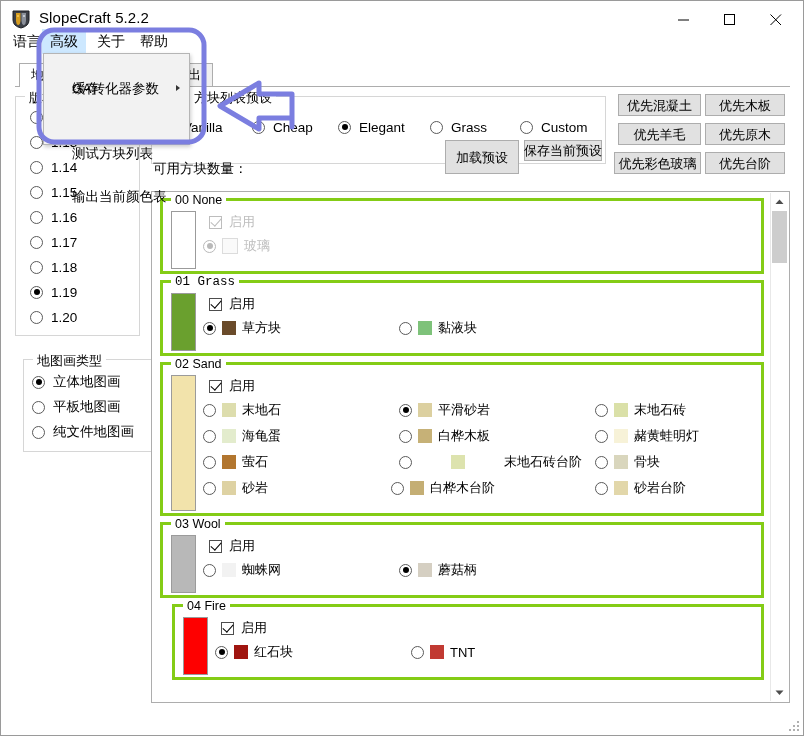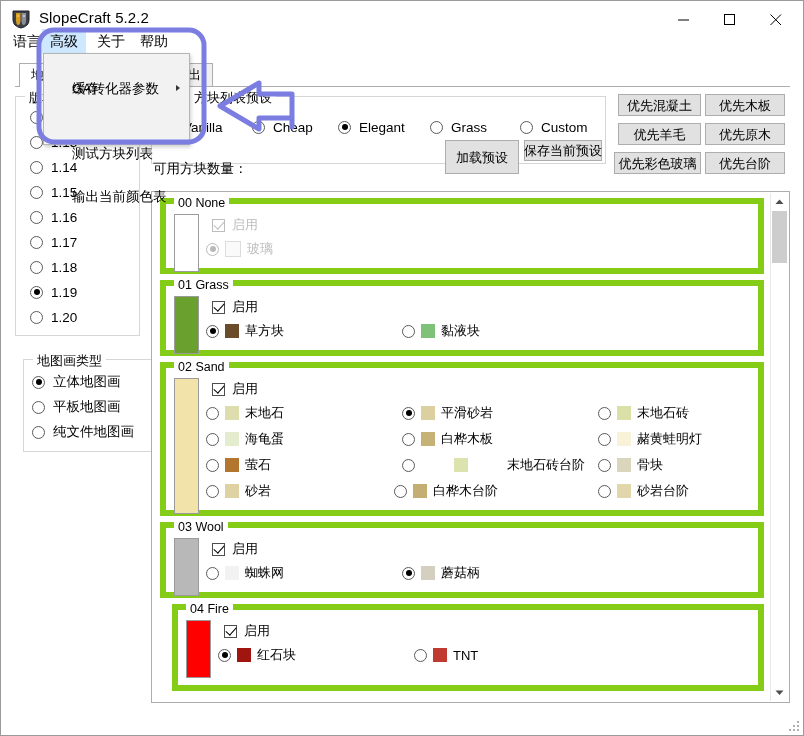--- a/index.html
+++ b/index.html
@@ -64,21 +64,21 @@
   .presetbox{position:absolute;left:150px;top:95px;width:455px;height:68px;}
   .count-label{position:absolute;left:152px;top:159px;font-size:13.5px;}
 
   .btn{position:absolute;background:#e1e1e1;border:1px solid #adadad;box-sizing:border-box;
        font-size:13px;line-height:1;display:flex;align-items:center;justify-content:center;white-space:nowrap;color:#000;}
 
   
   .listframe{position:absolute;left:150px;top:190px;width:639px;height:512px;border:1px solid #adadad;
     background:#fff;box-sizing:border-box;overflow:hidden;}
   .listinner{position:absolute;left:0;top:0;width:620px;}
-  .sec{position:relative;margin:6px 8px 0 8px;border:6px solid #84cc16;box-sizing:border-box;}
+  .sec{position:relative;margin:6px 8px 0 8px;border:3px solid #84cc16;box-sizing:border-box;}
   .sec-title{position:absolute;top:-8px;left:8px;background:#fff;padding:0 4px;font-size:12.5px;color:#000;}
   .swatch{position:absolute;left:8px;top:10px;width:25px;height:62px;border:1px solid #9b9b9b;box-sizing:border-box;}
   .enable-row{position:absolute;left:46px;top:12px;display:flex;align-items:center;white-space:nowrap;text-align:center;}
   .opts{position:absolute;left:40px;top:32px;right:4px;}
   .opt{position:absolute;height:26px;display:flex;align-items:center;white-space:nowrap;}
   .tex{width:14px;height:14px;margin-right:6px;flex:none;border:0;image-rendering:pixelated;}
   .olabel{font-size:13px;}
   .olabel.dis{color:#bdbdbd;}
 
   
@@ -247,21 +247,21 @@
             <span class="olabel dis">启用</span>
           </div>
           <div class="opts">
             <div class="opt" style="left: 0px; top: 0px;">
               <span class="rb on dis" style="margin-right: 6px;"></span>
               <span class="tex" style="background: rgb(250, 250, 250); border: 1px solid rgb(220, 220, 220);"></span>
               <span class="olabel dis">玻璃</span>
             </div>
           </div>
         </div>
-        <div class="sec" style="height: 76px;">
+        <div class="sec" style="height: 76px; font-family: Liberation Mono, monospace;">
           <span class="sec-title">01 Grass</span>
           <div class="swatch" style="background: rgb(106, 160, 46); height: 58px;"></div>
           <div class="enable-row">
             <span class="cb on"></span>
             <span class="olabel">启用</span>
           </div>
           <div class="opts">
             <div class="opt" style="left: 0px; top: 0px;">
               <span class="rb on" style="margin-right: 6px;"></span>
               <span class="tex" style="background: rgb(106, 75, 42);"></span>
@@ -357,21 +357,21 @@
               <span class="tex" style="background: rgb(242, 242, 242);"></span>
               <span class="olabel">蜘蛛网</span>
             </div>
             <div class="opt" style="left: 196px; top: 0px;">
               <span class="rb on" style="margin-right: 6px;"></span>
               <span class="tex" style="background: rgb(213, 207, 194);"></span>
               <span class="olabel">蘑菇柄</span>
             </div>
           </div>
         </div>
-        <div class="sec" style="height: 87px; margin-left: 20px;">
+        <div class="sec" style="height: 76px; margin-left: 20px;">
           <span class="sec-title">04 Fire</span>
           <div class="swatch" style="background: rgb(254, 0, 0); height: 58px;"></div>
           <div class="enable-row">
             <span class="cb on"></span>
             <span class="olabel">启用</span>
           </div>
           <div class="opts">
             <div class="opt" style="left: 0px; top: 0px;">
               <span class="rb on" style="margin-right: 6px;"></span>
               <span class="tex" style="background: rgb(160, 21, 16);"></span>

